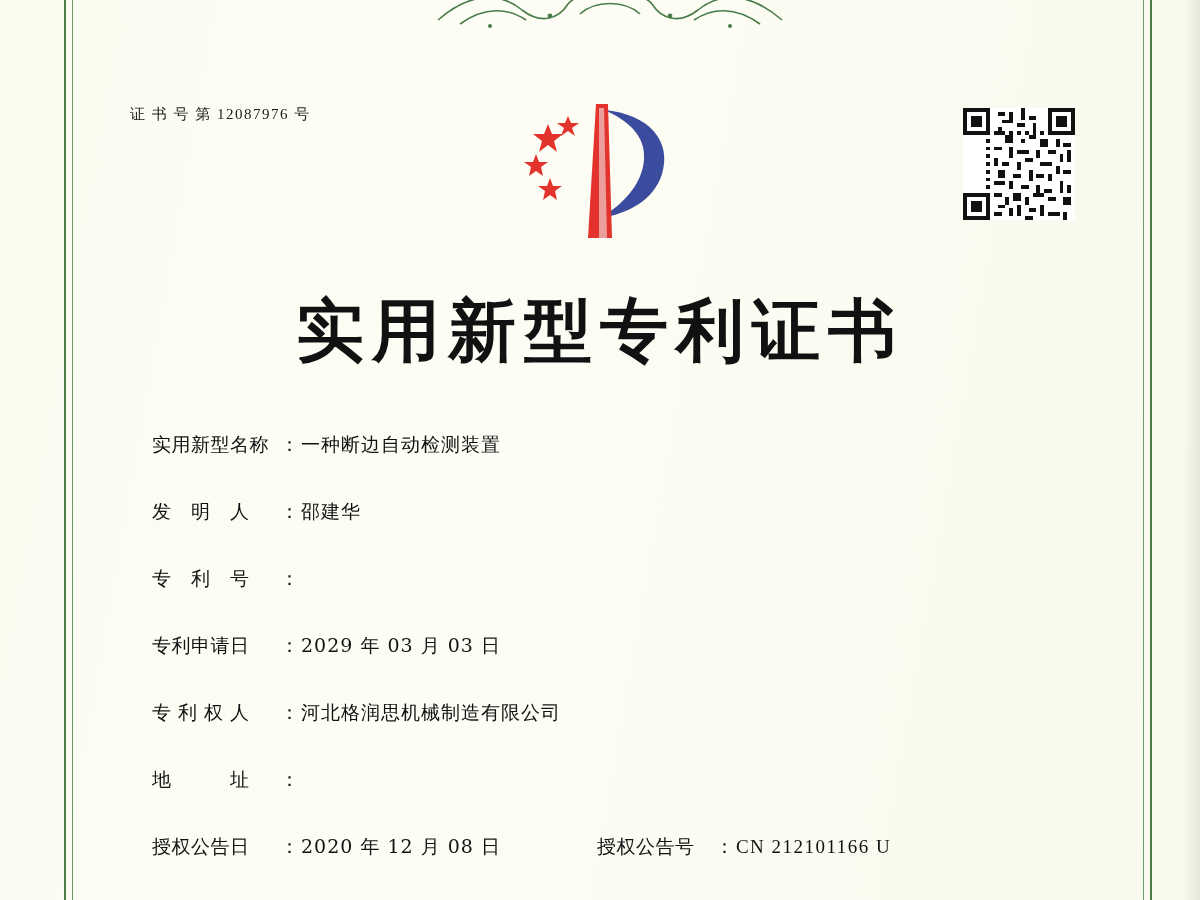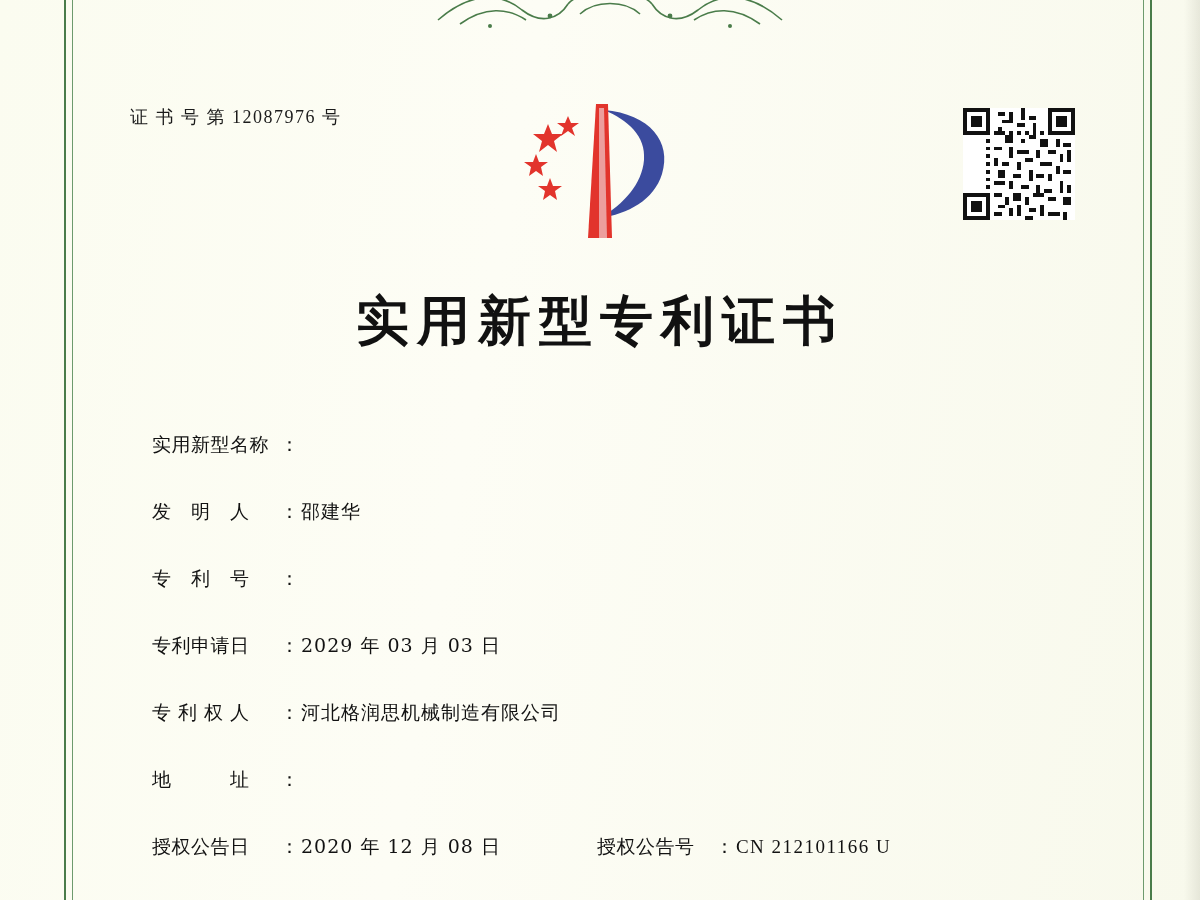--- a/index.html
+++ b/index.html
@@ -61,21 +61,21 @@
     width: 360px;
     height: 44px;
     overflow: hidden;
   }
 
   
   .cert-number {
     position: absolute;
     left: 130px;
     top: 105px;
-    font-size: 18px;
+    font-size: 15px;
     letter-spacing: 1.5px;
     color: #1b1b1b;
     font-family: "Liberation Serif", "DejaVu Serif", serif;
     white-space: nowrap;
   }
 
   .qr {
     position: absolute;
     right: 125px;
     top: 108px;
@@ -95,21 +95,21 @@
     height: 150px;
   }
 
   
   .main-title {
     position: absolute;
     left: 0;
     right: 0;
     top: 286px;
     text-align: center;
-    font-size: 53px;
+    font-size: 68px;
     font-weight: bold;
     letter-spacing: 8px;
     color: #111111;
     font-family: "DejaVu Serif", "Liberation Serif", serif;
   }
 
   
   .fields {
     position: absolute;
     left: 152px;
@@ -301,20 +301,21 @@
     </svg>
   </div>
 
   <div class="main-title">实用新型专利证书</div>
 
   <div class="fields">
 
     <div class="field-row">
       <span class="field-label">实用新型名称</span>
       <span class="field-colon">：</span>
+      <span class="field-value">一种断边自动检测装置</span>
     </div>
 
     <div class="field-row">
       <span class="field-label">发　明　人</span>
       <span class="field-colon">：</span>
       <span class="field-value">邵建华</span>
     </div>
 
     <div class="field-row">
       <span class="field-label">专　利　号</span>

